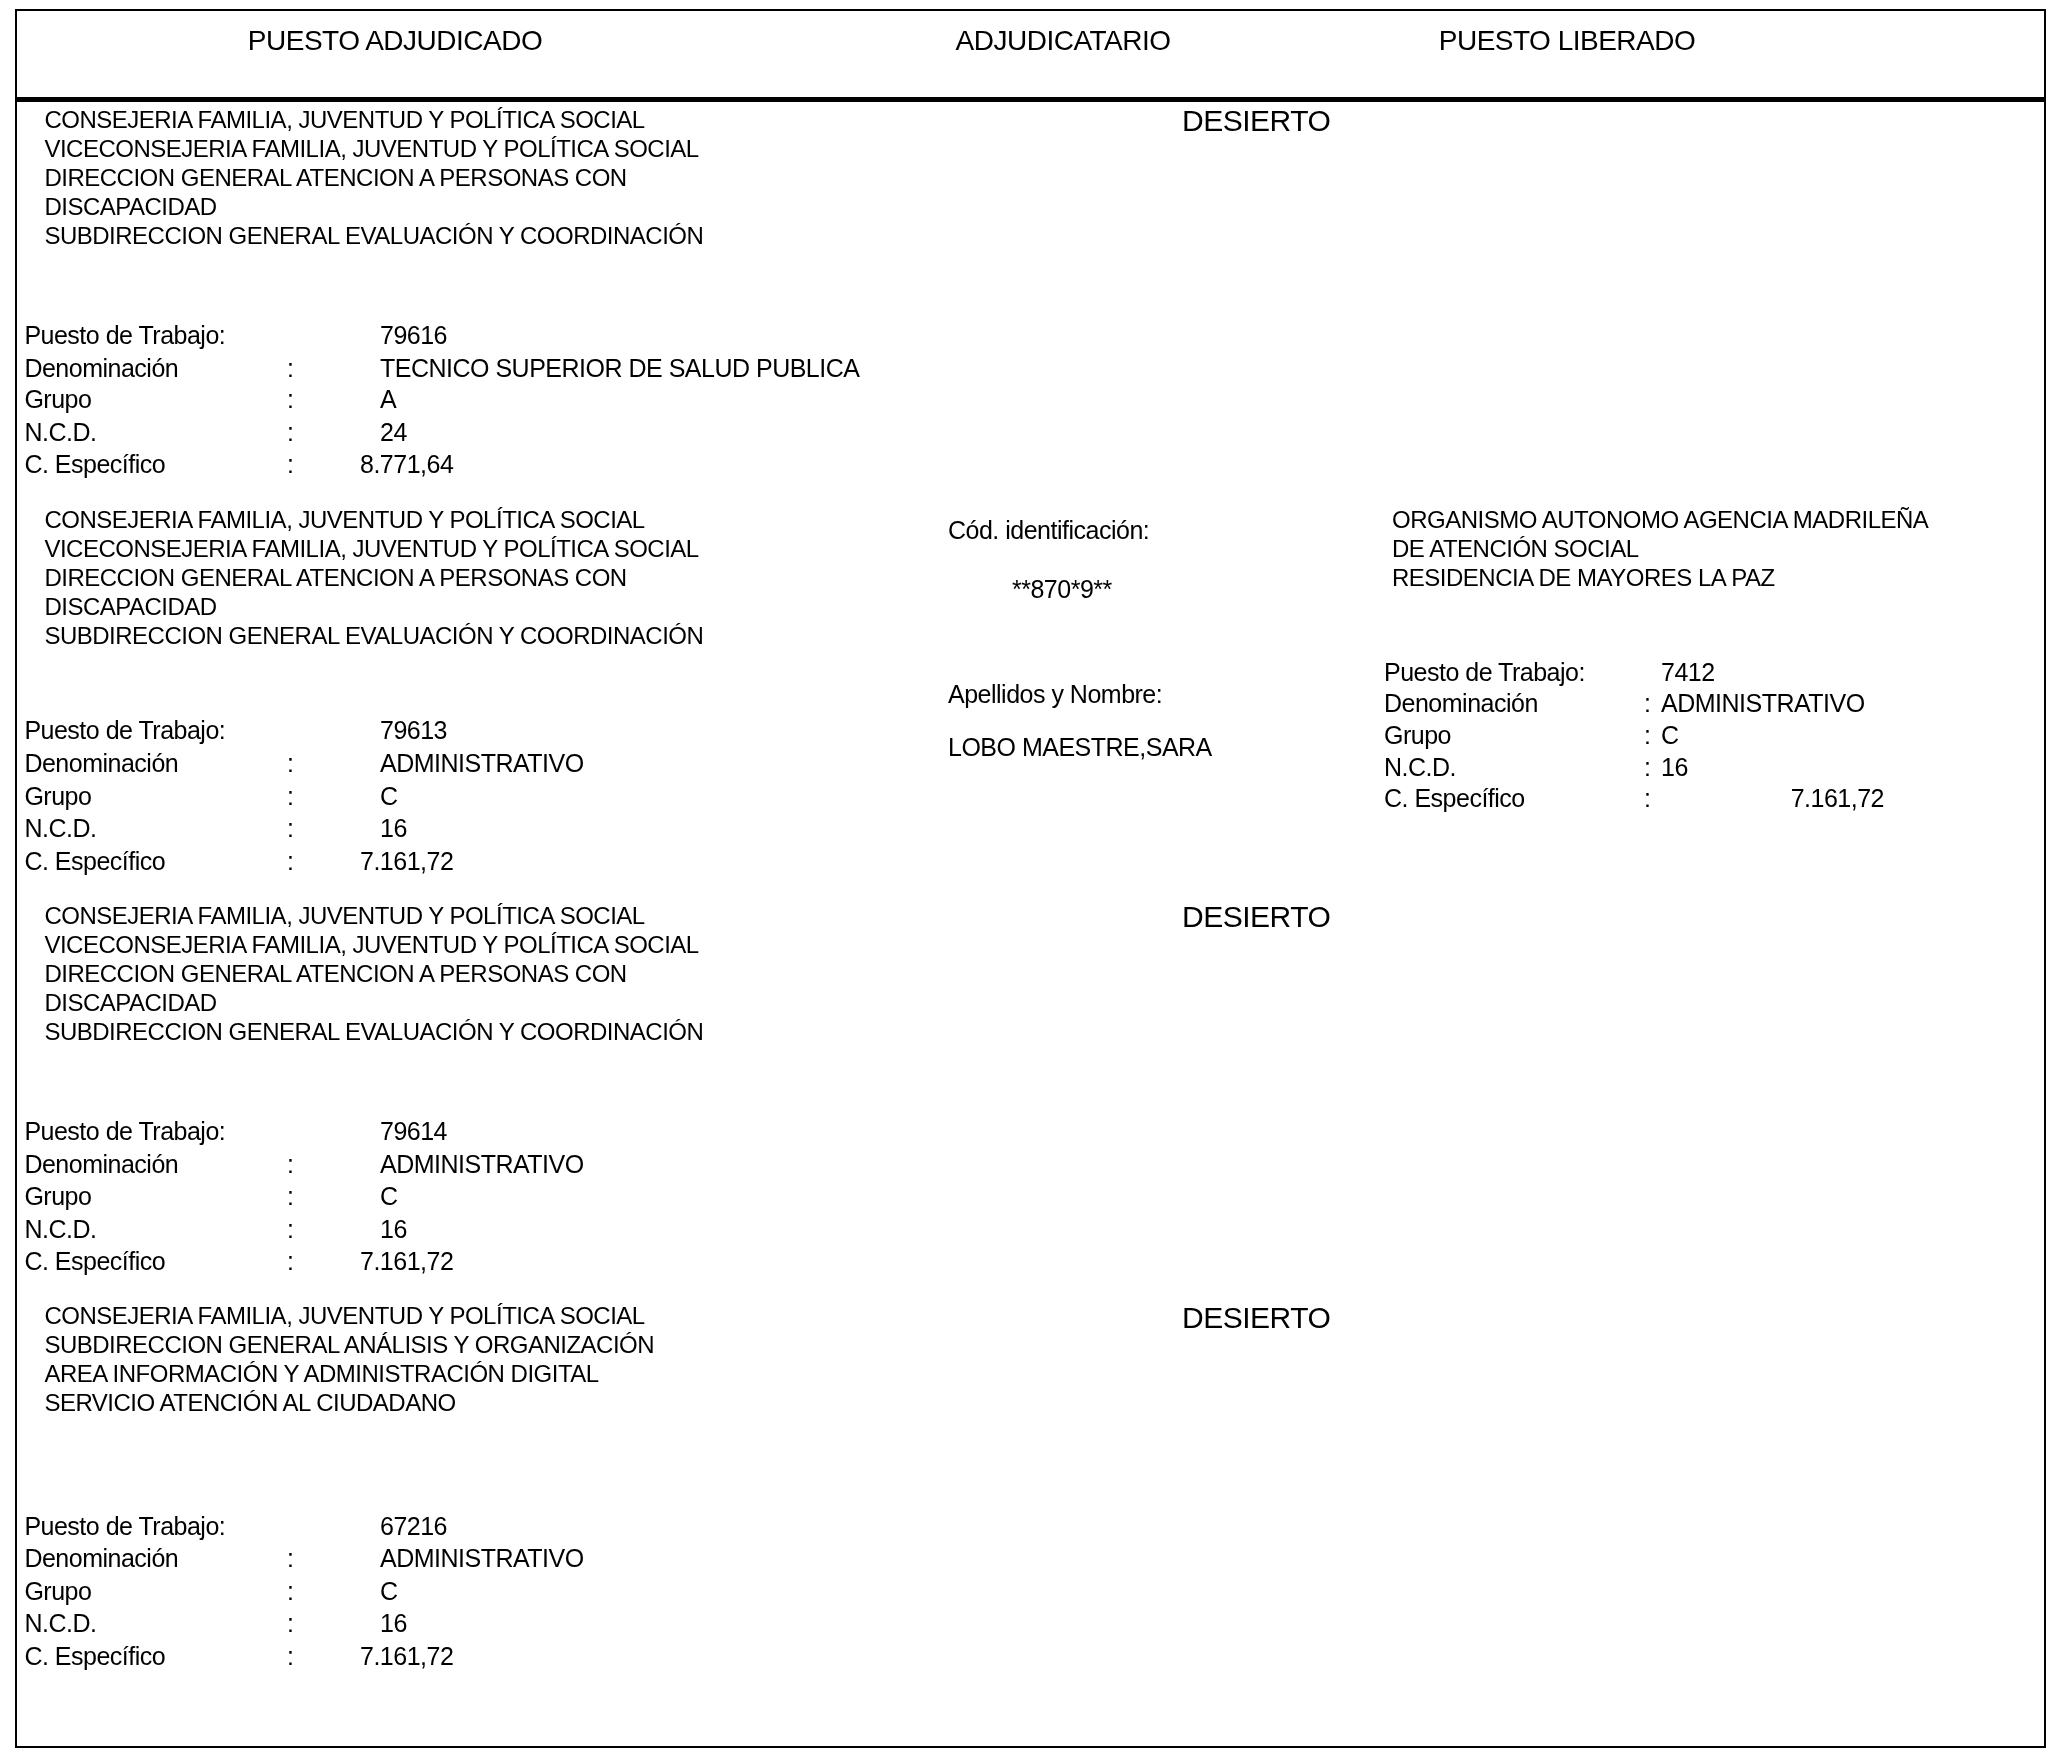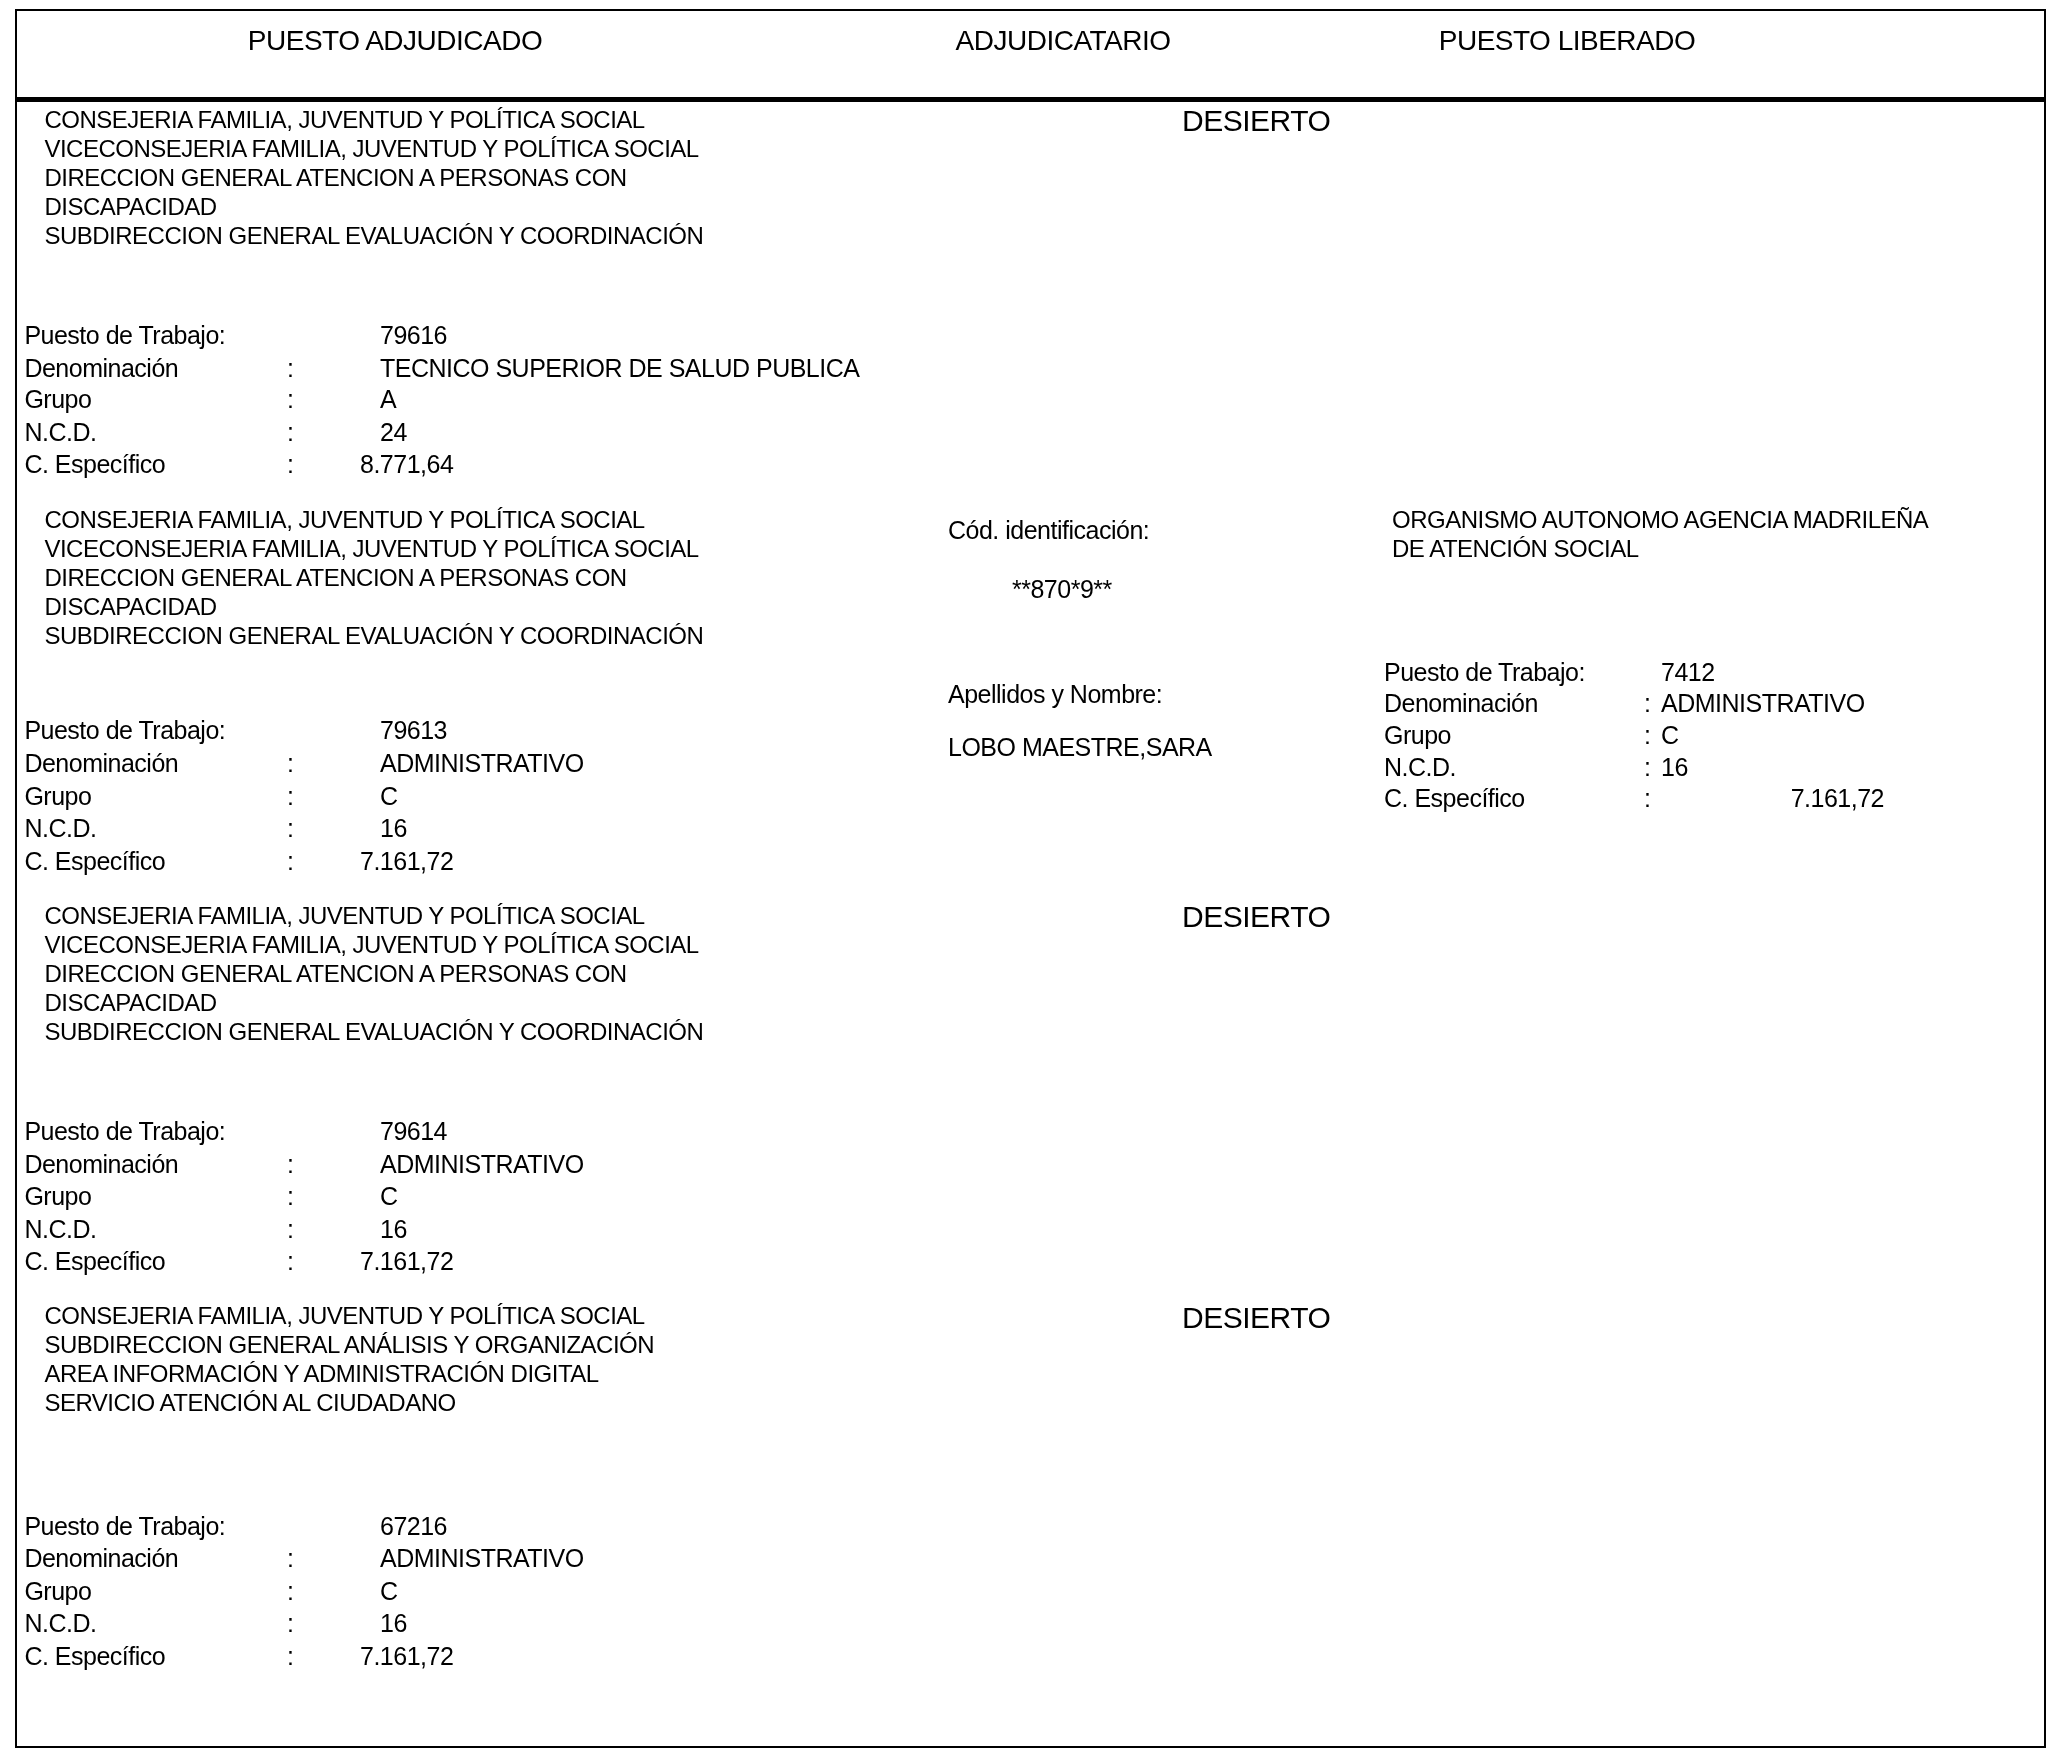--- a/index.html
+++ b/index.html
@@ -127,20 +127,21 @@
   </div>
 
   <div class="mid" style="top:516px">Cód. identificación:</div>
   <div class="mid indent" style="top:575px">**870*9**</div>
   <div class="mid" style="top:680px">Apellidos y Nombre:</div>
   <div class="mid" style="top:733px">LOBO MAESTRE,SARA</div>
 
   <div class="org right" style="top:505px">
     <div>ORGANISMO AUTONOMO AGENCIA MADRILEÑA</div>
     <div>DE ATENCIÓN SOCIAL</div>
+    <div>RESIDENCIA DE MAYORES LA PAZ</div>
   </div>
 
   <div class="row r" style="top:658px">
     <span class="lbl">Puesto de Trabajo:</span>
     <span class="sep"></span>
     <span class="val">7412</span>
   </div>
   <div class="row r" style="top:689px">
     <span class="lbl">Denominación</span>
     <span class="sep">:</span>

